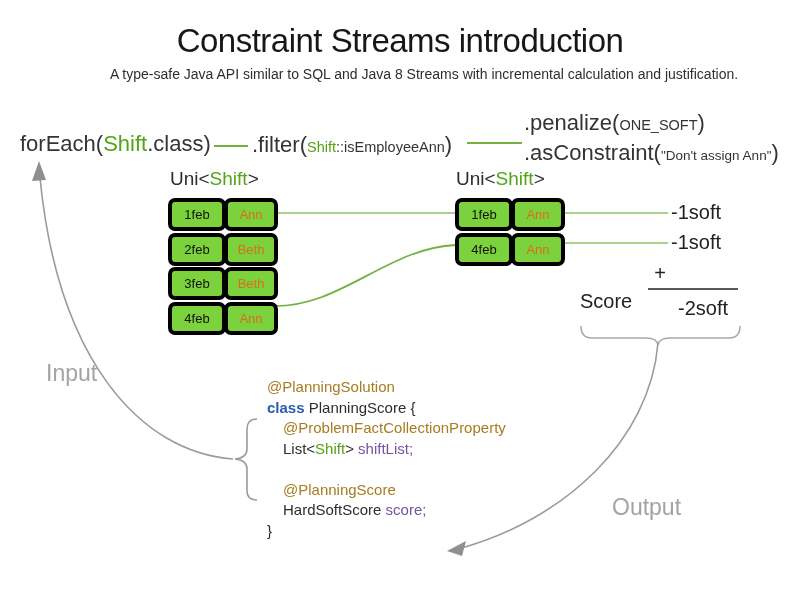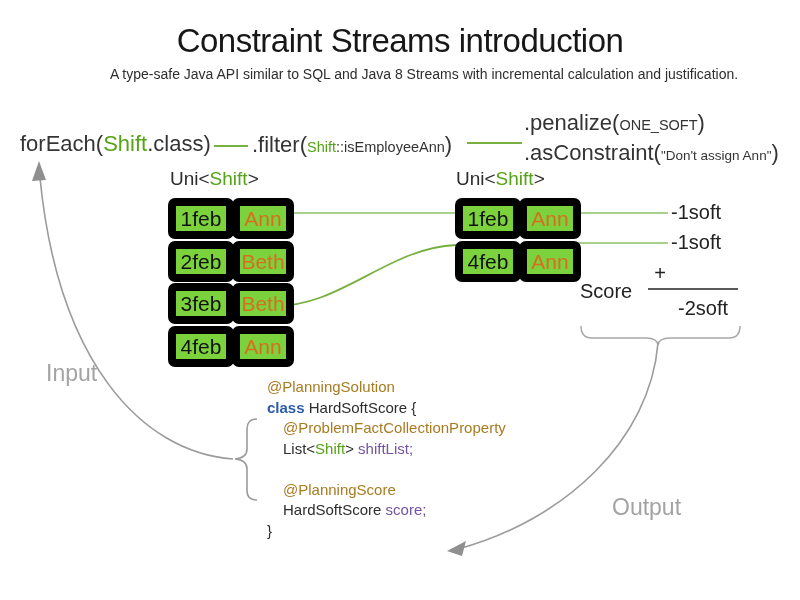--- a/index.html
+++ b/index.html
@@ -23,23 +23,23 @@
   .small-arg { font-size: 14.5px; }
   .tiny-arg { font-size: 13.5px; }
   .pen-line { line-height: 28px; }
 
   .uni-label { font-size: 19px; color: #2d2d2d; white-space: nowrap; }
 
   .stream-table { display: flex; flex-direction: column; }
   .srow { display: flex; margin-bottom: 1.5px; }
   .cell {
     height: 25px; line-height: 25px;
-    border: 8px solid #000000; border-radius: 7px;
+    border: 4px solid #000000; border-radius: 7px;
     background: #7bd23d; text-align: center;
-    font-size: 21px; color: #111;
+    font-size: 13px; color: #111;
   }
   .cell.date { width: 50px; }
   .cell.name { width: 46px; margin-left: -2px; color: #d96d1f; }
 
   .soft { font-size: 20px; color: #222; white-space: nowrap; }
   .graylabel { font-size: 23px; color: #a3a3a3; }
 
   .codeblock { font-size: 15px; line-height: 20.5px; white-space: nowrap; color: #2d2d2d; }
   .codeblock .ind { padding-left: 16px; }
   .anno { color: #a87b21; }
@@ -129,29 +129,29 @@
       </div>
       <div class="srow">
         <div class="cell date">4feb</div>
         <div class="cell name">Ann</div>
       </div>
     </div>
 
     <div class="abs soft" style="left:671px; top:201px;">-1soft</div>
     <div class="abs soft" style="left:671px; top:231px;">-1soft</div>
     <div class="abs soft" style="left:648px; top:262px; width:24px; text-align:center;">+</div>
-    <div class="abs soft" style="left:580px; top:280px;">Score</div>
+    <div class="abs soft" style="left:580px; top:290px;">Score</div>
     <div class="abs soft" style="left:678px; top:297px;">-2soft</div>
 
     <div class="abs graylabel" style="left:46px; top:360px;">Input</div>
     <div class="abs graylabel" style="left:612px; top:494px;">Output</div>
 
     <div class="abs codeblock" style="left:267px; top:377px;">
       <div class="anno">@PlanningSolution</div>
-      <div><span class="kw">class</span><span> HardSoftScore {</span></div>
+      <div><span class="kw">class</span><span> PlanningScore {</span></div>
       <div class="ind anno">@ProblemFactCollectionProperty</div>
       <div class="ind"><span>List&lt;</span><span class="green">Shift</span><span>&gt; </span><span class="varname">shiftList;</span></div>
       <div class="blankline"></div>
       <div class="ind anno">@PlanningScore</div>
       <div class="ind"><span>HardSoftScore </span><span class="varname">score;</span></div>
       <div>}</div>
     </div>
   </div>
 </div>
 

